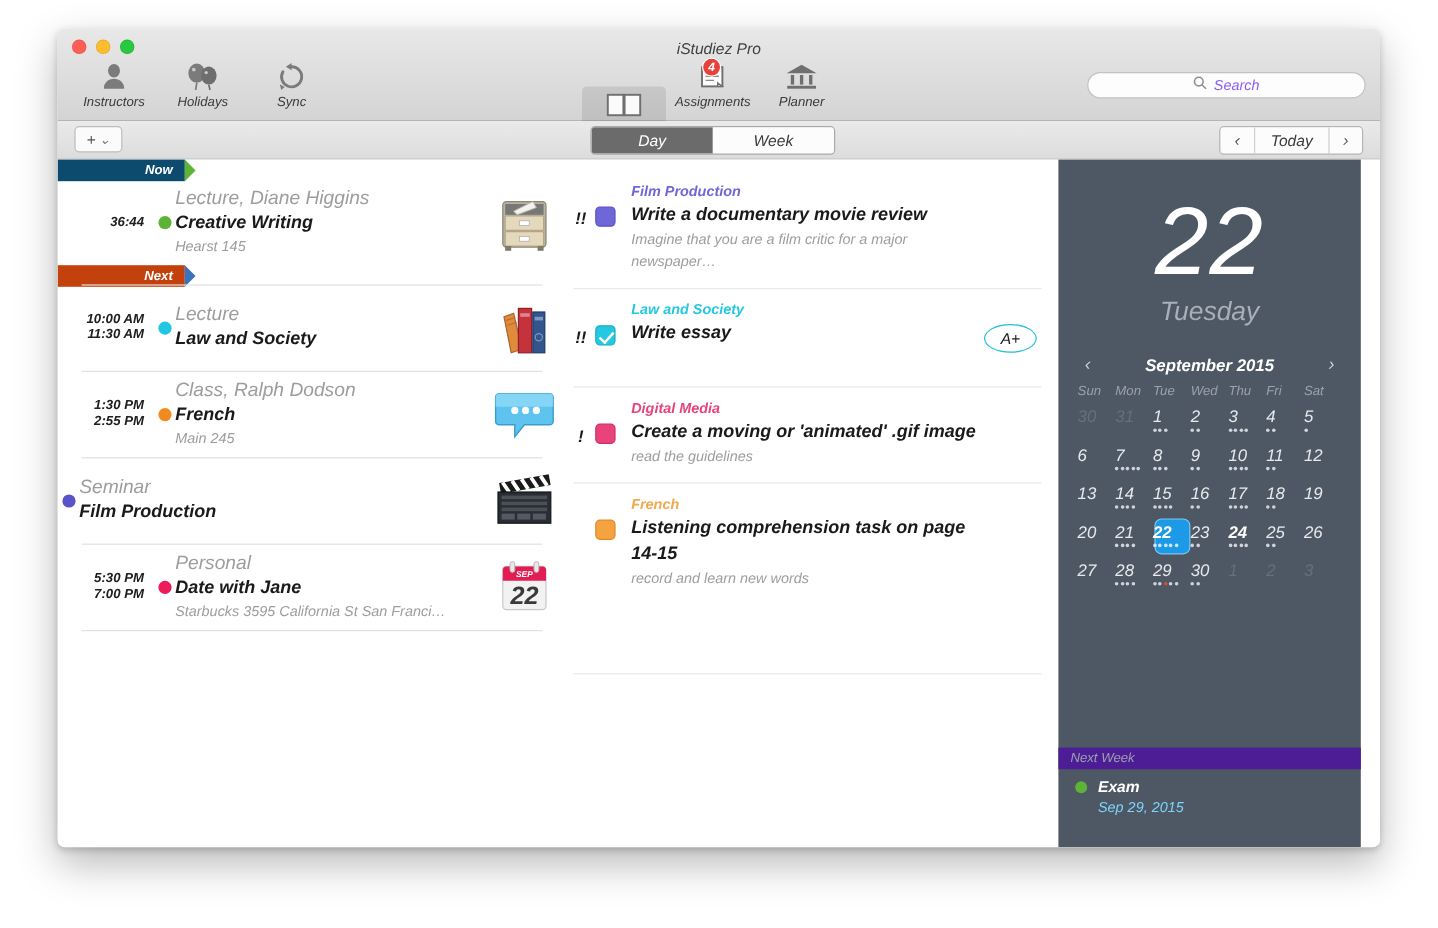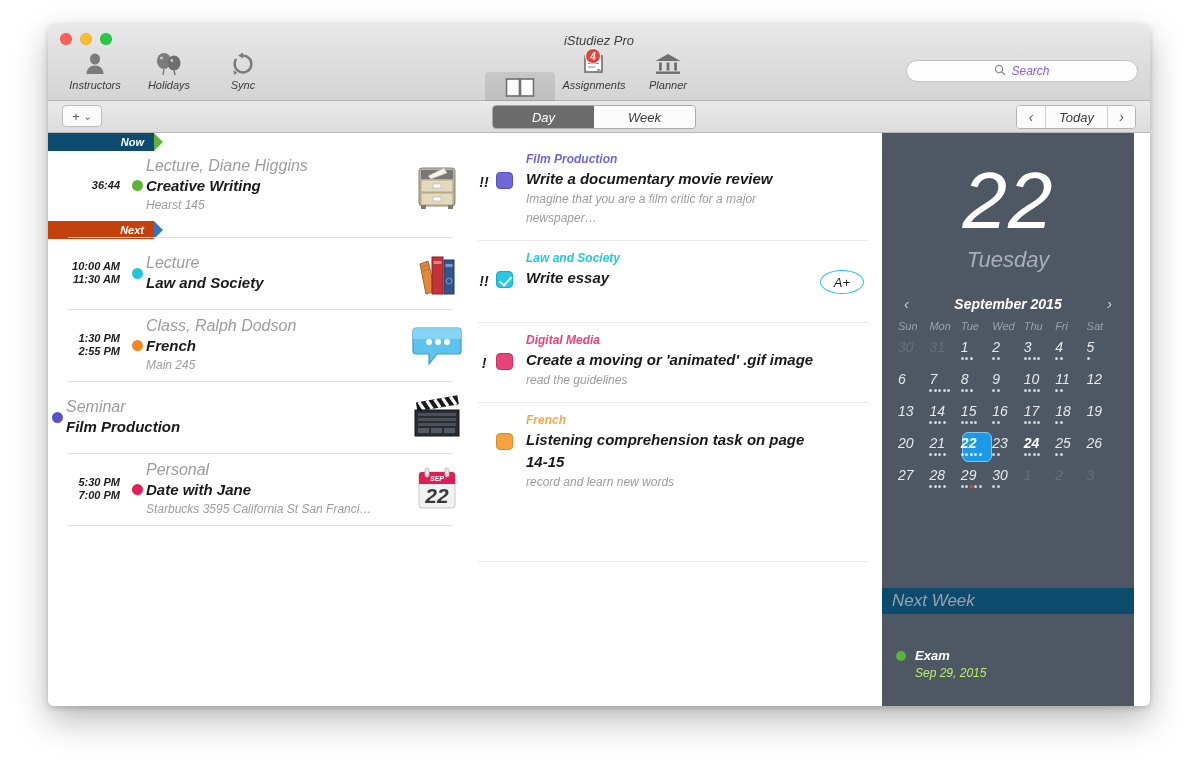--- a/index.html
+++ b/index.html
@@ -298,33 +298,33 @@
     position: absolute; left: 50%; top: 0; transform: translateX(-50%);
     width: 30px; height: 30px; border-radius: 6px;
     background: #1c9ae8;
     border: 1px solid #7fc6f2;
   }
   .cal-cell.today .num, .cal-cell.today .dots { position: relative; z-index: 2; }
   .cal-cell.today .num { font-weight: bold; color:#fff; }
   .cal-cell.today .dots b { background: #cfe9fb; }
 
   .nextweek-hd {
-    position: absolute; left: 0; right: 0; bottom: 92px;
-    background: #0c4a6e;
-    font-size: 17px; color: #9aa1ac;
+    position: absolute; left: 0; right: 0; bottom: 65px;
+    background: #4c1d95;
+    font-size: 11px; color: #9aa1ac;
     padding: 3px 10px;
   }
   .nw-item {
     position: absolute; left: 0; right: 0; bottom: 26px;
     padding-left: 14px;
   }
   .nw-line { display: flex; align-items: center; gap: 9px; }
   .nw-line i { width: 10px; height: 10px; border-radius: 50%; background: #5cb335; display:block; }
   .nw-title { font-size: 13px; font-weight: bold; color: #fff; }
-  .nw-date { font-size: 12px; color: #bef264; margin-top: 3px; margin-left: 19px; }
+  .nw-date { font-size: 12px; color: #7dd3fc; margin-top: 3px; margin-left: 19px; }
 </style>
 </head>
 <body>
 
 <div class="window">
 
   <div class="toolbar">
     <div class="traffic">
       <span class="tl red"></span>
       <span class="tl yellow"></span>

